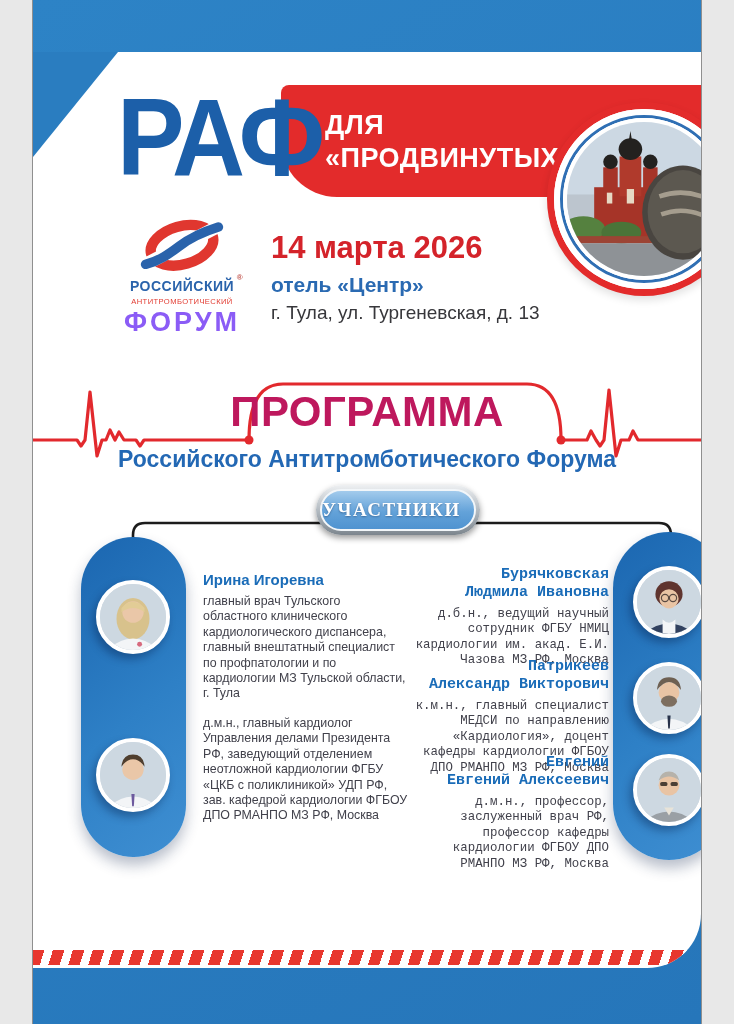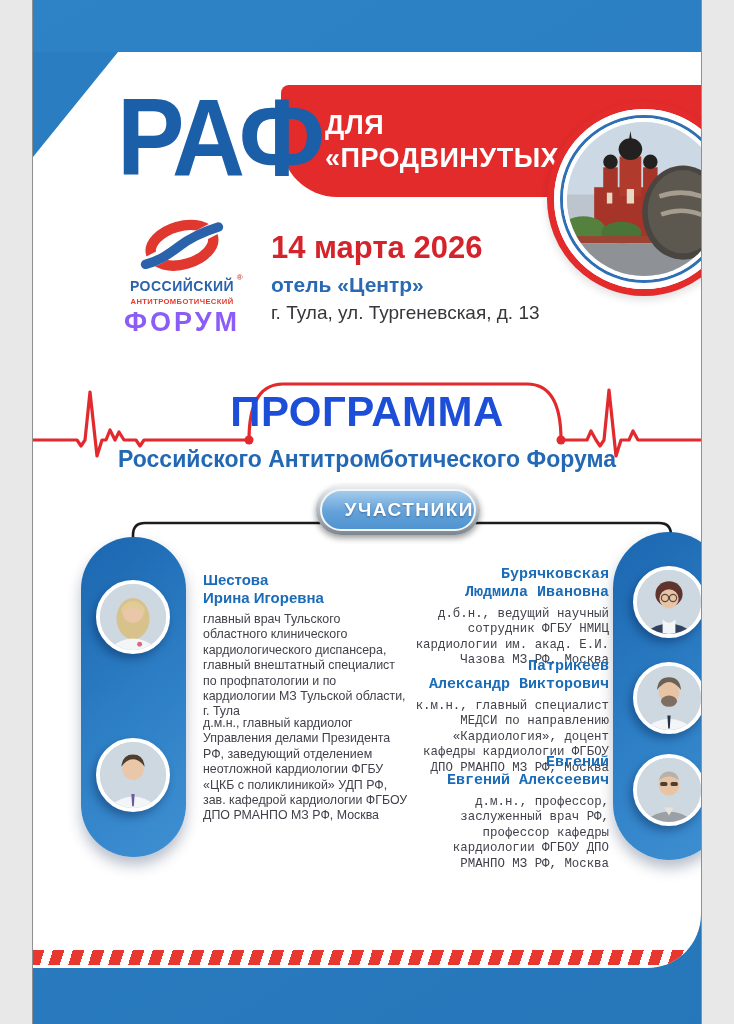--- a/index.html
+++ b/index.html
@@ -38,48 +38,48 @@
   }
   .ring-w1 { width: 100%; height: 100%; border: 6px solid #ffffff; border-radius: 50%; }
   .ring-b  { width: 100%; height: 100%; border: 3px solid #2f6fb4; border-radius: 50%; }
   .ring-w2 { width: 100%; height: 100%; border: 4px solid #ffffff; border-radius: 50%; overflow: hidden; }
   .ring-w2 svg { display: block; width: 100%; height: 100%; }
   
   .logo-block { position: absolute; left: 90px; top: 166px; width: 118px; text-align: center; }
   .logo-mark { position: relative; width: 104px; height: 58px; margin: 0 auto; }
   .logo-word1 { position: relative; display: inline-block; font-size: 14px; font-weight: 700; letter-spacing: .5px; color: #2a63ab; margin-top: 2px; }
   .logo-reg { position: absolute; right: -9px; top: -5px; font-size: 8px; color: #c0514a; }
-  .logo-word2 { font-size: 7.6px; letter-spacing: .4px; color: #e23b31; margin-top: 2px; font-weight: bold; }
+  .logo-word2 { font-size: 7.6px; letter-spacing: .4px; color: #e23b31; margin-top: 2px; }
   .logo-word3 { font-size: 27px; font-weight: 700; letter-spacing: 3px; color: #8b5cf6; margin-top: 1px; }
   .event-block { position: absolute; left: 238px; top: 178px; }
   .event-date { font-size: 31px; font-weight: 800; color: #d4232a; }
   .event-venue { font-size: 21px; font-weight: 700; color: #2a6ab2; margin-top: 7px; }
   .event-address { font-size: 19px; color: #37373b; margin-top: 5px; }
   
   .ecg-svg { position: absolute; left: 0; top: 318px; width: 734px; height: 112px; }
   .program-title {
     position: absolute; left: 0; right: 0; top: 336px; text-align: center;
-    font-size: 42px; font-weight: 800; color: #1d4ed8; letter-spacing: .5px;
+    font-size: 42px; font-weight: 800; color: #be185d; letter-spacing: .5px;
   }
   .program-subtitle {
     position: absolute; left: 0; right: 0; top: 394px; text-align: center;
     font-size: 23px; font-weight: 700; color: #2368b4;
   }
   
   .connector-svg { position: absolute; left: 86px; top: 461px; width: 562px; height: 46px; }
   .badge-outer {
     position: absolute; left: 283px; top: 433px; width: 164px; height: 50px;
     border-radius: 26px; padding: 4px;
     background: linear-gradient(180deg, #eef0f2 0%, #aeb6bd 55%, #7d868e 100%);
     box-shadow: 0 3px 6px rgba(0,0,0,.4);
   }
   .badge-inner {
     width: 100%; height: 100%; border-radius: 22px; border: 2px solid #f2f6f9;
     background: linear-gradient(180deg, #a3cbec 0%, #63a2d9 55%, #4f93d0 100%);
-    display: flex; align-items: center; justify-content: flex-end;
+    display: flex; align-items: center; justify-content: flex-start; font-family: Liberation Serif, serif;
   }
   .badge-label {
     color: #ffffff; font-size: 19px; font-weight: 700; letter-spacing: 1.5px;
     text-shadow: 0 1px 2px rgba(30,60,100,.5);
   }
   
   .capsule {
     position: absolute; border-radius: 56px;
     background: linear-gradient(140deg, #1b66b0 0%, #2e80c6 55%, #3f8fd2 100%);
     box-shadow: 0 8px 14px rgba(20,40,80,.3);
@@ -246,21 +246,20 @@
           <rect x="29" y="30" width="9" height="5" rx="2" fill="#4b3f35"></rect>
           <rect x="42" y="30" width="9" height="5" rx="2" fill="#4b3f35"></rect>
           <path d="M8,80 Q40,54 72,80 Z" fill="#9aa0a5"></path>
           <path d="M34,62 L40,72 L46,62 Z" fill="#e8e3d8"></path>
         </svg>
       </div>
     </div>
 
     <div class="p-text p-left" style="top:519px">
       <div class="p-name">
-        <div>Шестова</div>
         <div>Ирина Игоревна</div>
       </div>
       <div class="p-bio">главный врач Тульского областного клинического кардиологического диспансера, главный внештатный специалист по профпатологии и по кардиологии МЗ Тульской области, г. Тула</div>
     </div>
     <div class="p-text p-left" style="top:659px">
       <div class="p-bio">д.м.н., главный кардиолог Управления делами Президента РФ, заведующий отделением неотложной кардиологии ФГБУ «ЦКБ с поликлиникой» УДП РФ, зав. кафедрой кардиологии ФГБОУ ДПО РМАНПО МЗ РФ, Москва</div>
     </div>
 
     <div class="p-text p-right" style="top:514px">
       <div class="p-name">

